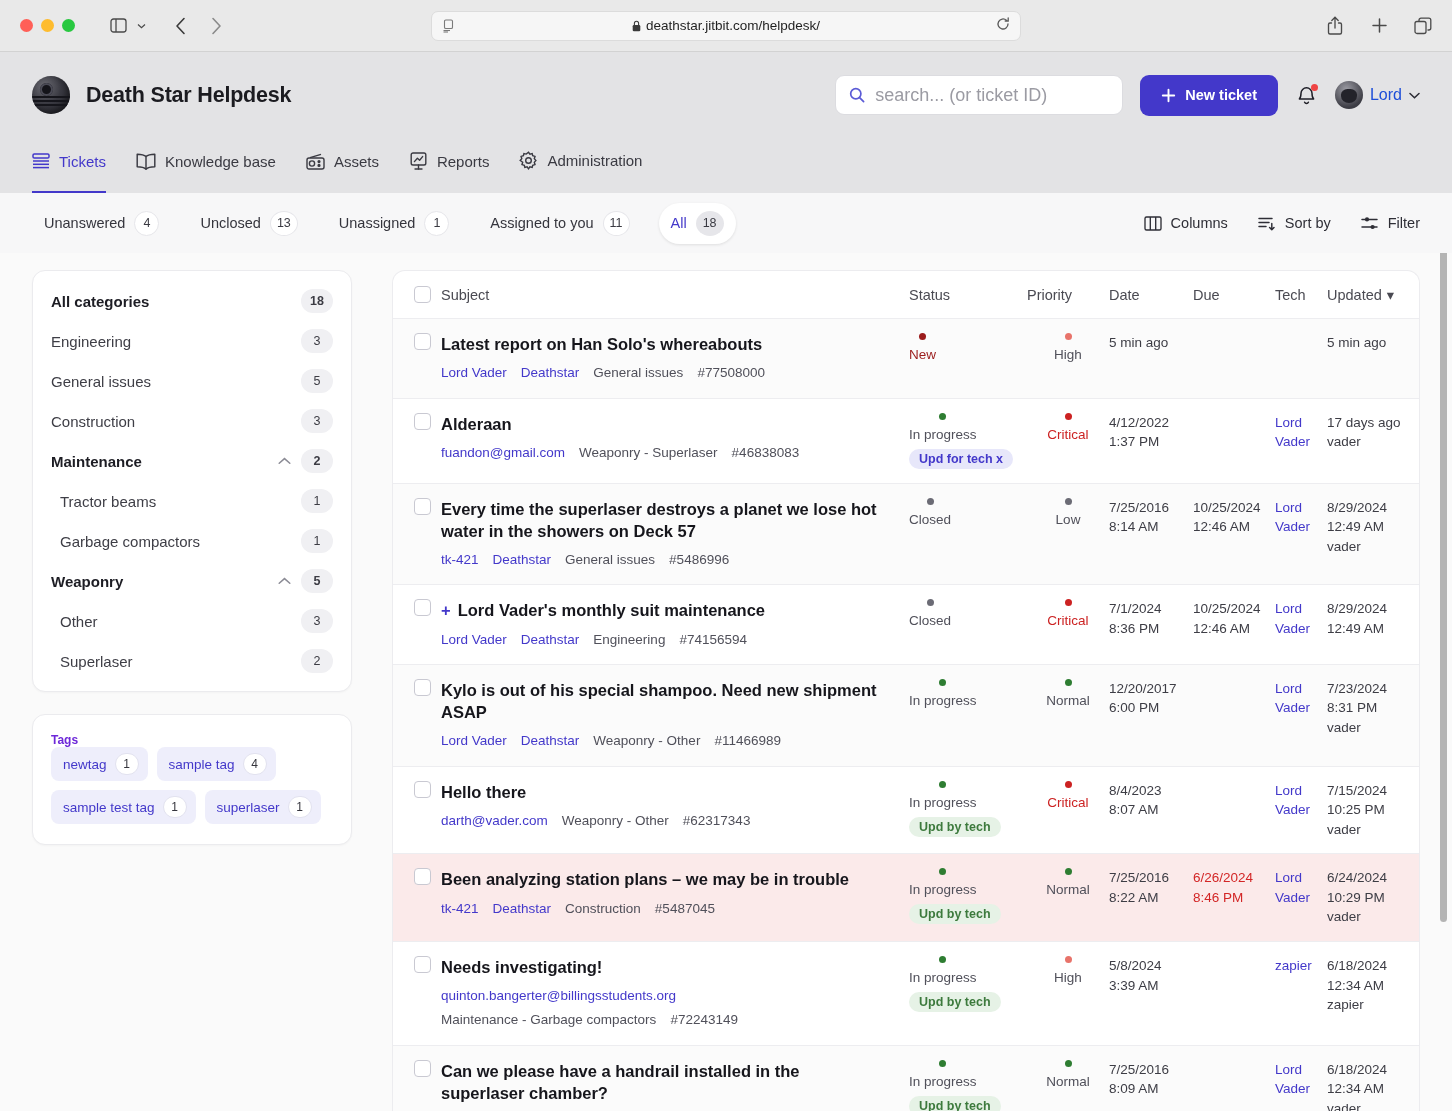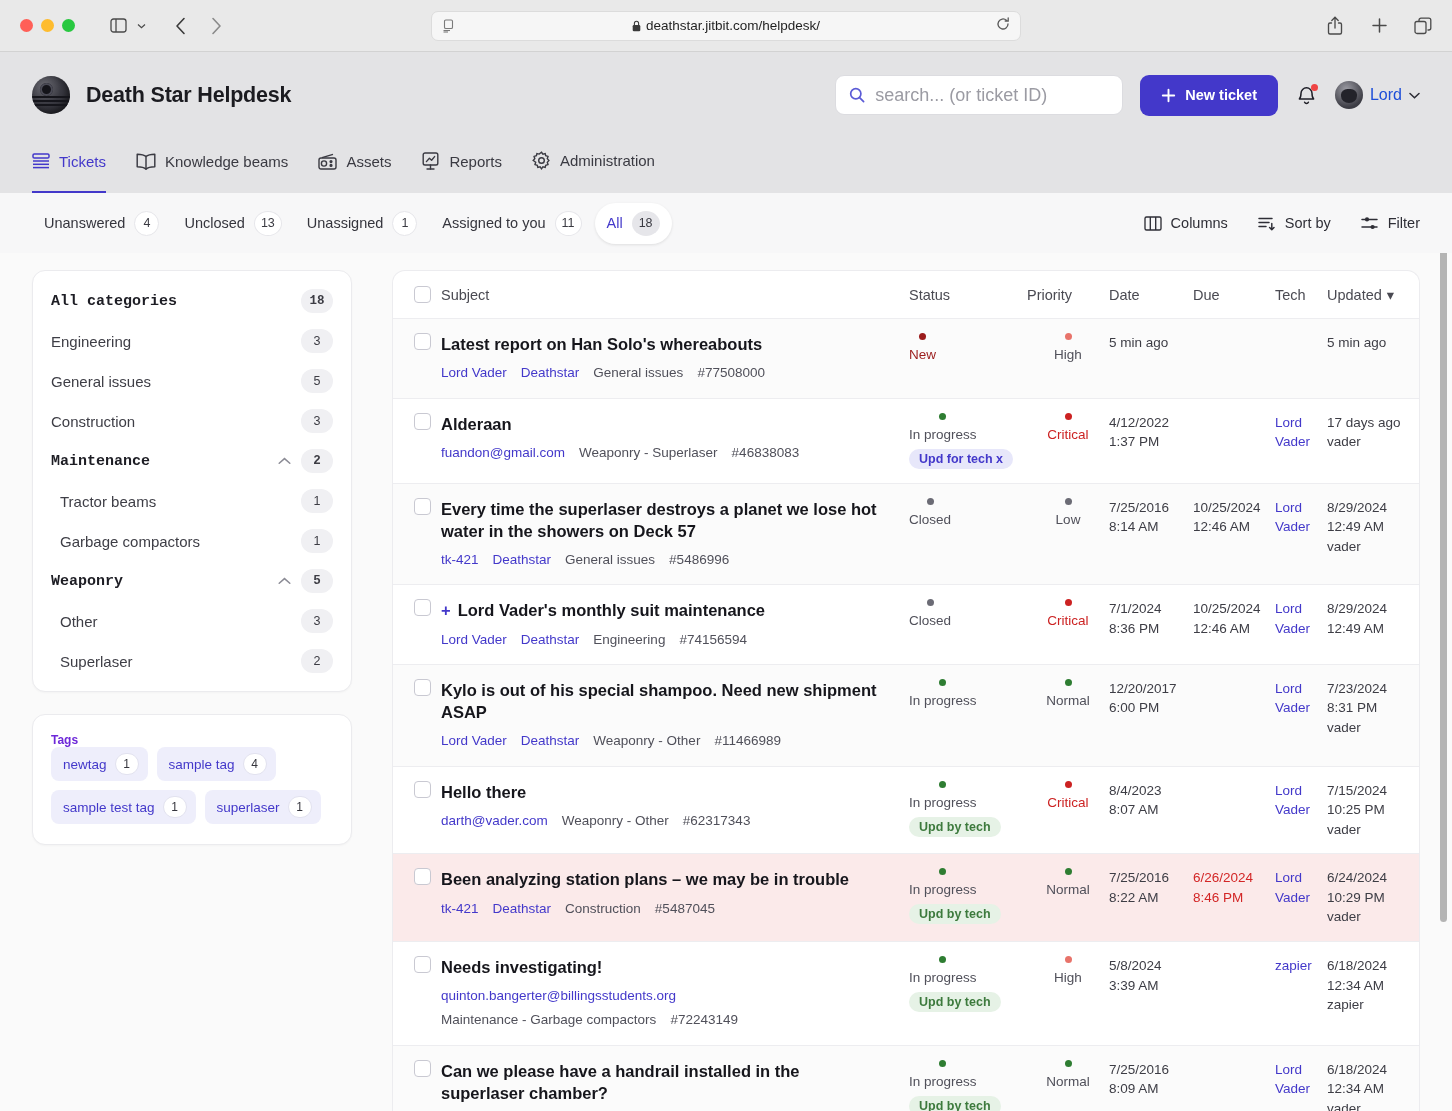--- a/index.html
+++ b/index.html
@@ -151,21 +151,21 @@
   }
   .nav-tab.active { color: #4338ca; border-bottom-color: #4338ca; }
 
   
   .filter-bar {
     height: 60px; background: #f7f7f8;
     display: flex; align-items: center;
     padding: 0 32px;
     position: relative;
   }
-  .fchips { display: flex; align-items: center; gap: 1px; }
+  .fchips { display: flex; align-items: center; gap: 17px; }
   .fchip {
     display: flex; align-items: center; gap: 9px;
     padding: 8px 12px; border-radius: 22px;
     font-size: 14.5px; color: #35353d; cursor: pointer;
   }
   .fchip.active { background: #fff; box-shadow: 0 1px 3px rgba(0,0,0,.10); }
   .fchip.active .fchip-label { color: #4338ca; }
   .fchip-count {
     min-width: 25px; height: 25px; border-radius: 50%;
     background: #fff; border: 1px solid #e6e6ea;
@@ -195,21 +195,21 @@
     border-radius: 13px;
     box-shadow: 0 1px 2px rgba(0,0,0,.03);
   }
   .cat-list { padding: 10px 0; }
   .cat-row {
     display: flex; align-items: center;
     height: 40px; padding: 0 18px;
     font-size: 15px; color: #3e3e46;
     cursor: pointer;
   }
-  .cat-row.bold { font-weight: bold; color: #1d1d24; font-family: Liberation Mono, monospace; }
+  .cat-row.bold { font-weight: bold; color: #1d1d24; }
   .cat-row.sub { padding-left: 27px; }
   .cat-label { flex: 1; }
   .cat-chevron { margin-right: 10px; color: #8b8b95; display: flex; }
   .cat-count {
     min-width: 32px; height: 24px; border-radius: 12px;
     background: #f0f0f3; color: #3c3c44;
     display: flex; align-items: center; justify-content: center;
     font-size: 12.5px; padding: 0 8px;
   }
 
@@ -463,21 +463,21 @@
         <span>Tickets</span>
       </div>
 
       <div class="nav-tab">
         <span style="display:flex">
           <svg width="20" height="17" viewBox="0 0 20 17" fill="none" stroke="#3a3a42" stroke-width="1.45" stroke-linejoin="round">
             <path d="M10 3.6C8.4 2 5.7 1.2 1.2 1.2v12.6c4.5 0 7.2.8 8.8 2.4 1.6-1.6 4.3-2.4 8.8-2.4V1.2c-4.5 0-7.2.8-8.8 2.4z"></path>
               <line x1="10" y1="3.6" x2="10" y2="16.2"></line>
           </svg>
         </span>
-        <span>Knowledge beams</span>
+        <span>Knowledge base</span>
       </div>
 
       <div class="nav-tab">
         <span style="display:flex">
           <svg width="19" height="17" viewBox="0 0 19 17" fill="none" stroke="#3a3a42" stroke-width="1.4">
             <rect x="1" y="5" width="17" height="11" rx="2"></rect>
               <circle cx="6" cy="10.5" r="2.6"></circle>
               <circle cx="13" cy="8.6" r="0.9" fill="#3a3a42"></circle>
               <circle cx="13" cy="12.4" r="0.9" fill="#3a3a42"></circle>
               <path d="M4 4.6L15 1.3"></path>

